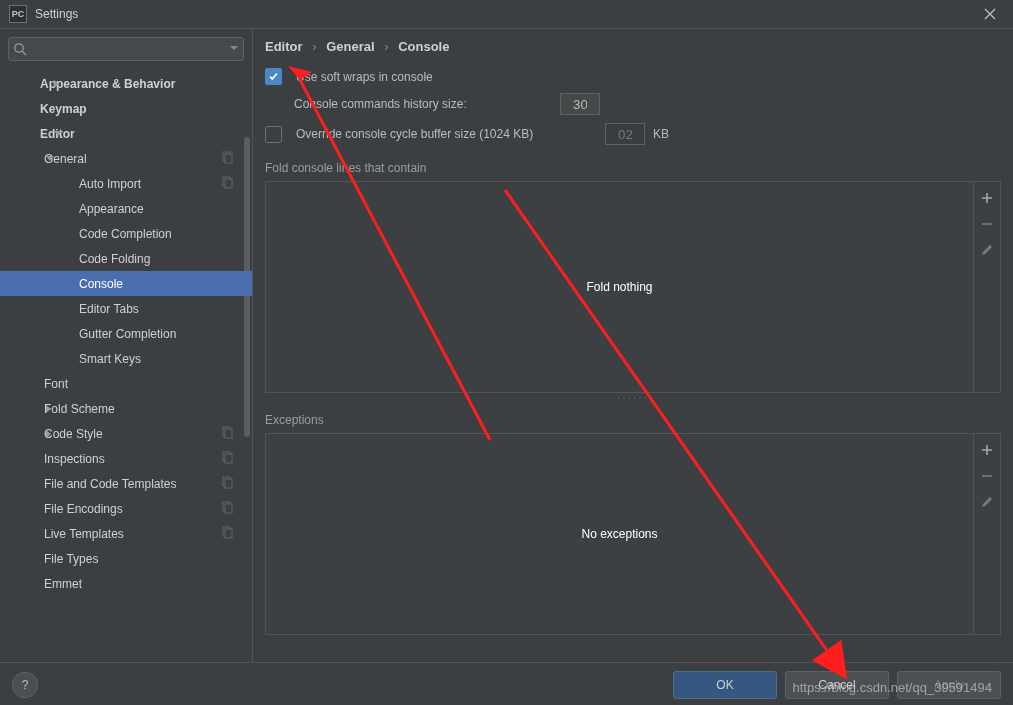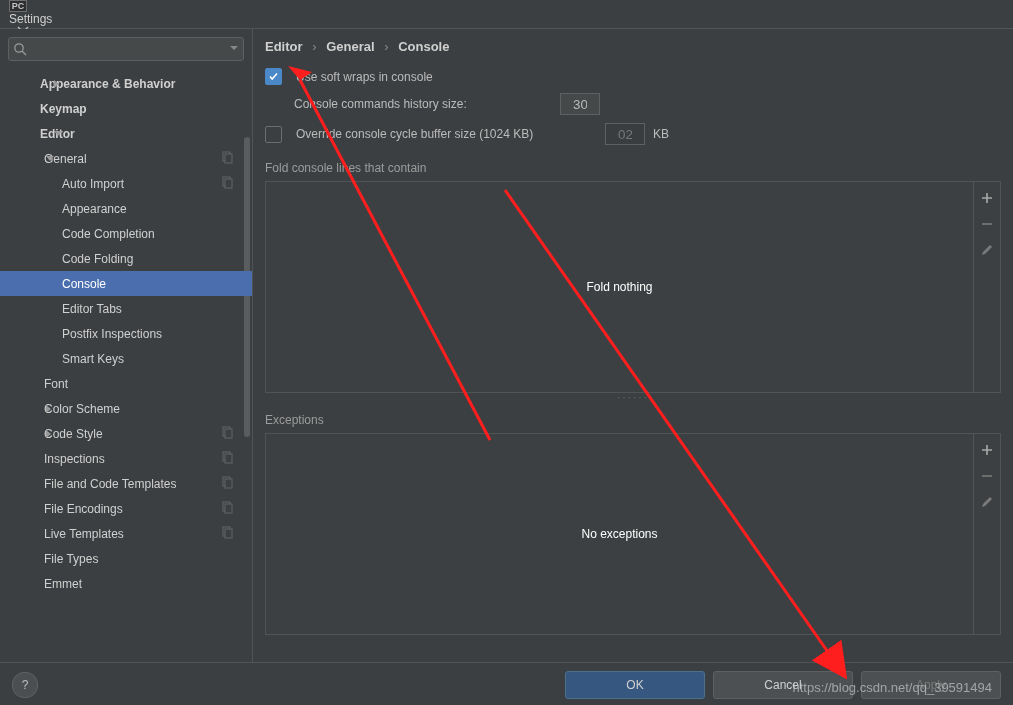--- a/index.html
+++ b/index.html
@@ -13,41 +13,41 @@
     --accent:#4b6eaf;
     --accent-light:#5680c1;
     --checkbox-accent:#4a88c7;
     --input-bg:#45494a;
     --panel-bg:#3c3f41;
     --list-panel:#3d4042;
     --separator:#515355;
   }
   html,body{margin:0;padding:0;width:1013px;height:705px;background:var(--bg);font-family:"Segoe UI",Tahoma,sans-serif;font-size:12px;color:var(--text);overflow:hidden;}
   
-  .titlebar{height:28px;background:var(--bg);display:flex;align-items:flex-start;padding:0 9px;border-bottom:1px solid var(--separator);flex-direction:column;}
+  .titlebar{height:28px;background:var(--bg);display:flex;align-items:center;padding:0 9px;border-bottom:1px solid var(--separator);}
   .titlebar .app-icon{width:16px;height:16px;display:inline-flex;align-items:center;justify-content:center;margin-right:8px;background:#2d2f30;border:1px solid #6e6e6e;font-size:9px;color:#c4c4c4;font-weight:bold;}
   .titlebar .title{flex:1;color:var(--text-bright);}
   .titlebar .close{width:28px;height:28px;display:flex;align-items:center;justify-content:center;cursor:pointer;}
   .titlebar .close svg{width:12px;height:12px;}
   
   .body{display:flex;height:calc(705px - 28px - 44px);}
   
   .sidebar{width:252px;border-right:1px solid var(--separator);display:flex;flex-direction:column;background:var(--bg);}
   .search-wrap{padding:8px 8px 6px 8px;}
   .search{position:relative;}
   .search input{width:100%;height:24px;background:var(--input-bg);border:1px solid #5e6163;border-radius:3px;padding:0 6px 0 22px;color:var(--text);box-sizing:border-box;outline:none;}
   .search .mag{position:absolute;left:5px;top:5px;width:14px;height:14px;}
   .search .history-chev{position:absolute;right:6px;top:9px;width:0;height:0;border-left:4px solid transparent;border-right:4px solid transparent;border-top:4px solid #888;}
   .tree{flex:1;overflow:hidden;padding-top:4px;position:relative;}
   .tree-scrollbar{position:absolute;right:0;top:0;width:10px;height:100%;}
   .tree-scrollbar-thumb{position:absolute;right:2px;top:70px;width:6px;height:300px;background:#5a5d5f;border-radius:3px;}
   .tree-item{height:25px;display:flex;align-items:center;padding-left:16px;color:var(--text-bright);cursor:pointer;position:relative;}
   .tree-item.l1{margin-left:24px;}
   .tree-item.l2{padding-left:44px;}
-  .tree-item.l3{padding-left:62px;}
+  .tree-item.l3{padding-left:79px;}
   .tree-item.bold{font-weight:600;}
   .tree-item.selected{background:var(--accent);color:#fff;}
   .tree-item .arrow{position:absolute;width:0;height:0;}
   .tree-item .arrow.right{border-top:4px solid transparent;border-bottom:4px solid transparent;border-left:5px solid #9a9a9a;}
   .tree-item .arrow.down{border-left:4px solid transparent;border-right:4px solid transparent;border-top:5px solid #9a9a9a;}
   .tree-item.l1 .arrow{left:30px;}
   .tree-item.l2 .arrow{left:46px;}
   .copy-icon{position:absolute;right:18px;top:5px;width:14px;height:14px;opacity:.5;}
   
   .content{flex:1;display:flex;flex-direction:column;padding:10px 0 0 0;overflow:hidden;position:relative;}
@@ -65,21 +65,21 @@
   .list-panel .body-area{flex:1;display:flex;align-items:center;justify-content:center;color:#ffffff;}
   .list-panel.fold{height:210px;}
   .list-panel.exc{height:200px;}
   .list-toolbar{width:26px;border-left:1px solid #515355;display:flex;flex-direction:column;align-items:center;gap:10px;padding-top:8px;}
   .tb-btn{width:16px;height:16px;display:flex;align-items:center;justify-content:center;cursor:pointer;color:#9a9a9a;}
   .drag-handle{height:8px;display:flex;align-items:center;justify-content:center;color:#6a6a6a;font-size:10px;letter-spacing:2px;}
   
   .footer{height:44px;border-top:1px solid var(--separator);display:flex;align-items:center;padding:0 12px;gap:8px;background:var(--bg);}
   .footer .spacer{flex:1;}
   .help-btn{width:24px;height:24px;border-radius:12px;background:#4c4f51;border:1px solid #5e6163;display:flex;align-items:center;justify-content:center;color:#bfbfbf;cursor:pointer;}
-  .btn{height:26px;min-width:74px;padding:0 32px;border:1px solid #5e6163;background:#4c5052;color:var(--text-bright);border-radius:3px;cursor:pointer;display:inline-flex;align-items:center;justify-content:center;}
+  .btn{height:26px;min-width:74px;padding:0 14px;border:1px solid #5e6163;background:#4c5052;color:var(--text-bright);border-radius:3px;cursor:pointer;display:inline-flex;align-items:center;justify-content:center;}
   .btn.primary{background:#365880;border-color:#4a708b;}
   .btn.disabled{color:#7a7a7a;}
   
   .watermark{position:absolute;right:21px;bottom:10px;color:#d0d0d0;font-size:13px;opacity:.65;pointer-events:none;}
   
   .overlay{position:absolute;inset:0;pointer-events:none;}
 </style>
 </head>
 <body>
 
@@ -145,31 +145,31 @@
         <div class="tree-item l3">
           <span>Code Folding</span>
         </div>
         <div class="tree-item l3 selected">
           <span>Console</span>
         </div>
         <div class="tree-item l3">
           <span>Editor Tabs</span>
         </div>
         <div class="tree-item l3">
-          <span>Postfix Inspections</span>
+          <span>Gutter Completion</span>
         </div>
         <div class="tree-item l3">
           <span>Smart Keys</span>
         </div>
         <div class="tree-item l2">
           <span>Font</span>
         </div>
         <div class="tree-item l2">
           <span class="arrow right"></span>
-          <span>Color Scheme</span>
+          <span>Fold Scheme</span>
         </div>
         <div class="tree-item l2">
           <span class="arrow right"></span>
           <span>Code Style</span>
           <svg viewBox="0 0 14 14" class="copy-icon">
             <rect x="3" y="1" width="7" height="9" stroke="#8a8a8a" fill="none"></rect>
             <rect x="5" y="3" width="7" height="9" stroke="#8a8a8a" fill="#3c3f41"></rect>
           </svg>
         </div>
         <div class="tree-item l2">

